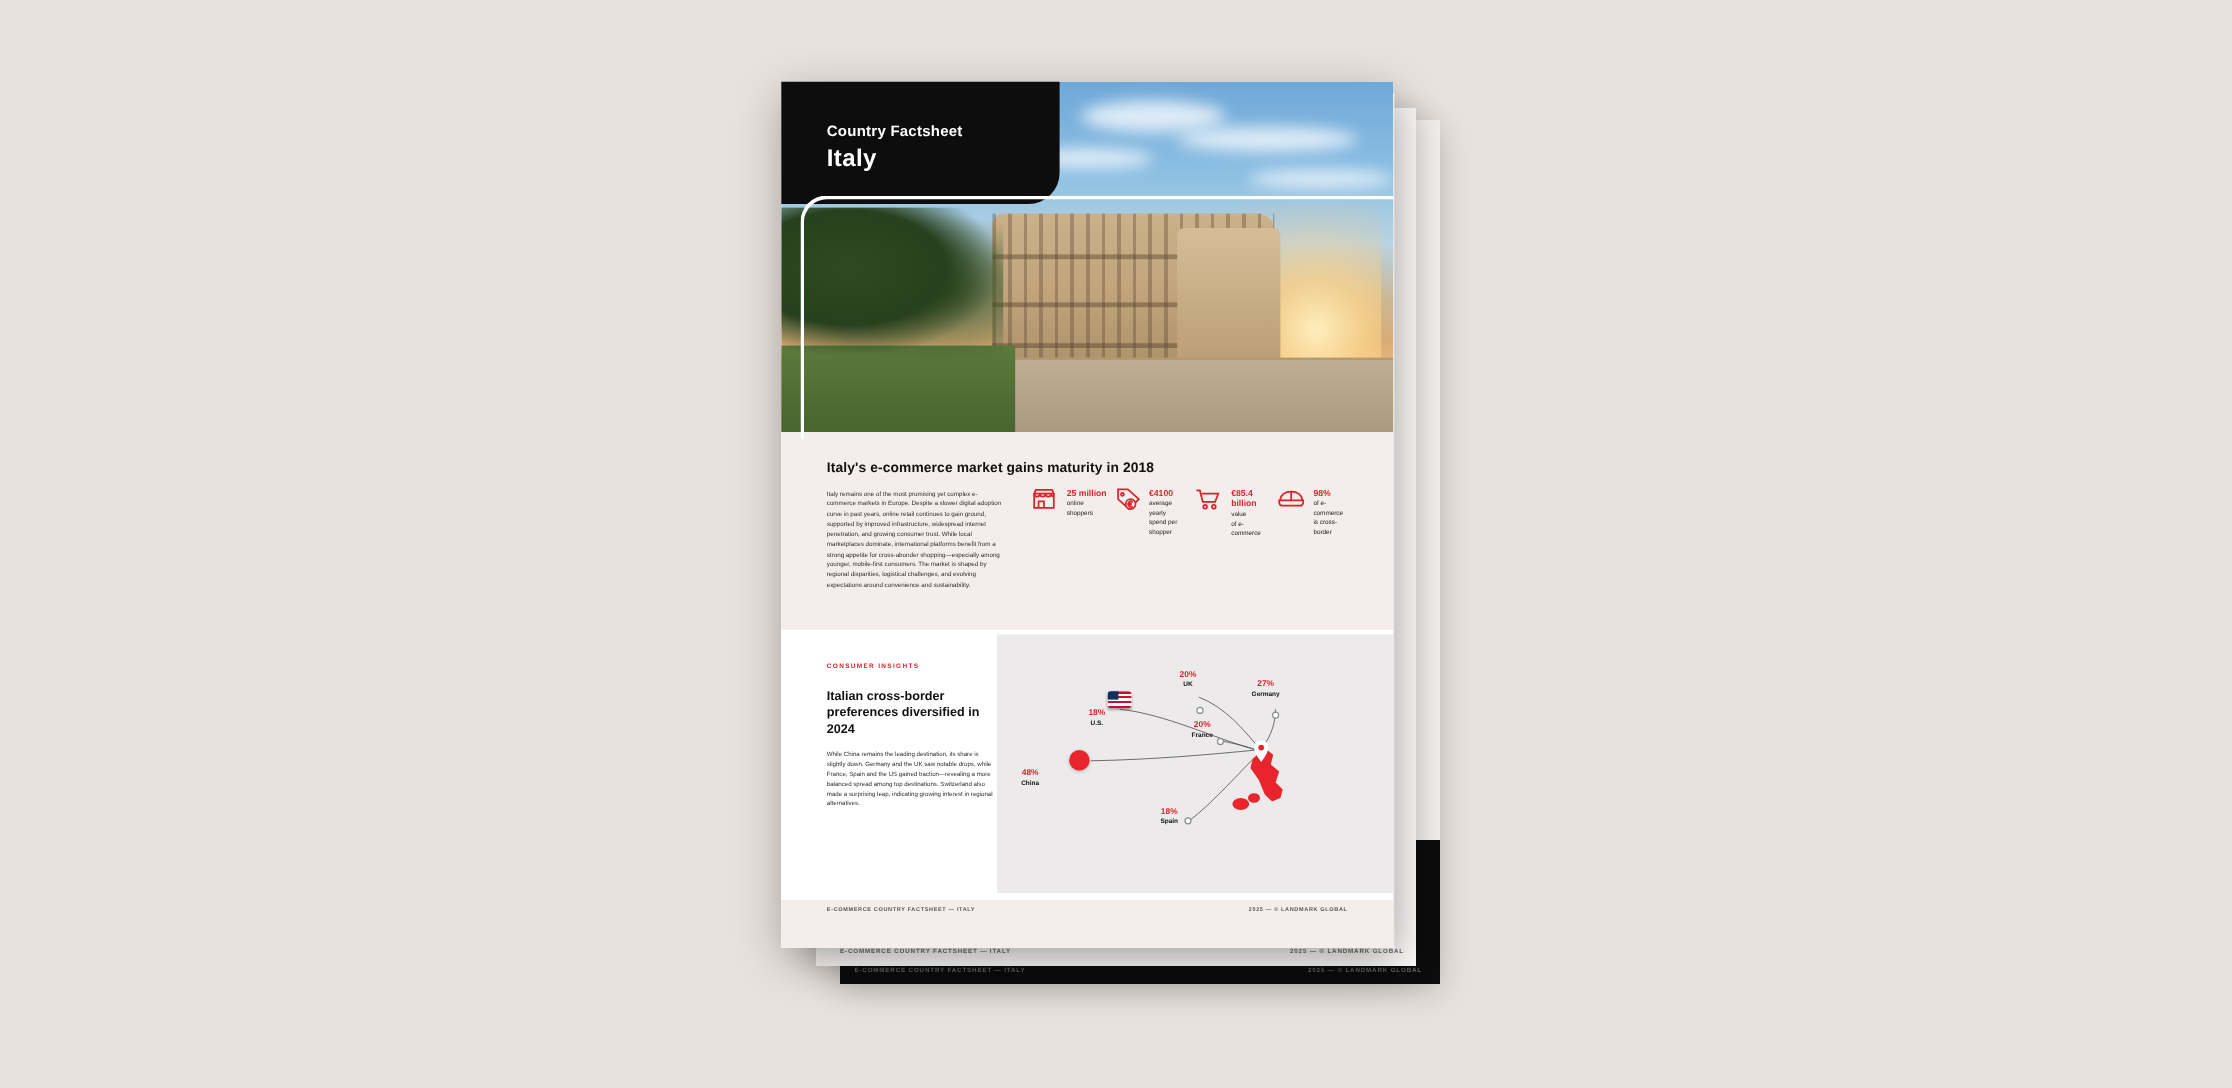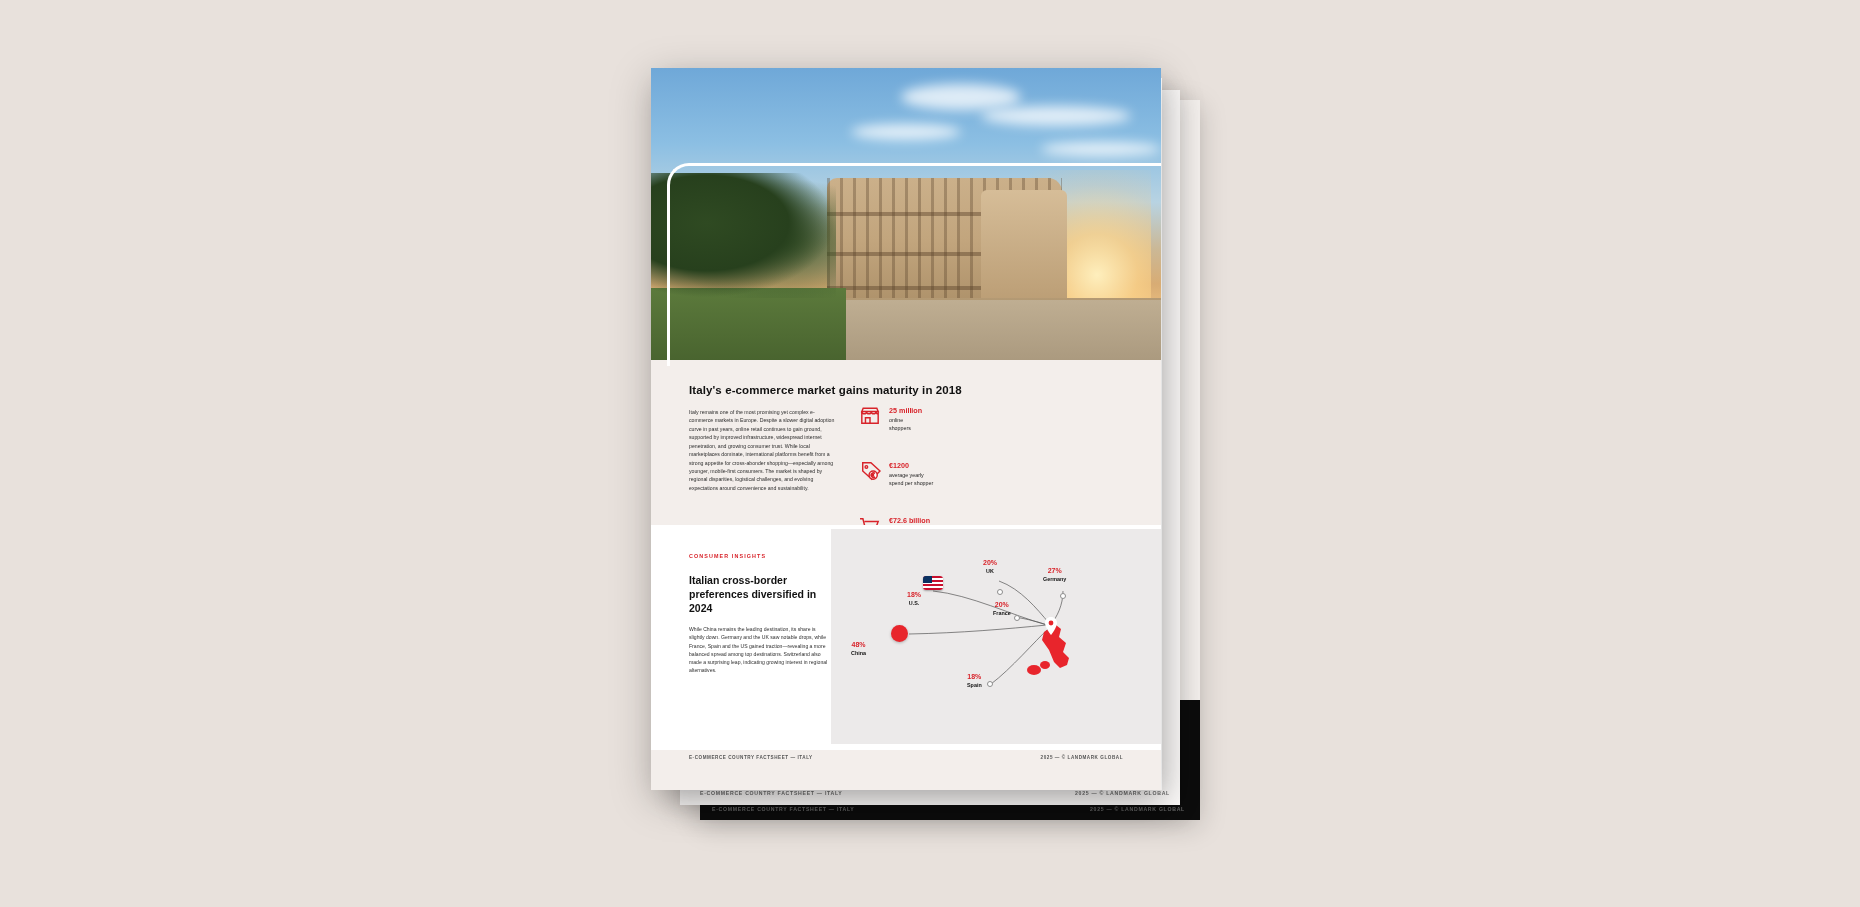--- a/index.html
+++ b/index.html
@@ -196,21 +196,21 @@
     font-size: 5.2px;
     line-height: 1.62;
     color: #2e2e2e;
   }
 
   .stats {
     position:absolute;
     left: 208px; top: 46px;
     width: 270px;
     display: grid;
-    grid-template-columns: 1fr;
+    grid-template-columns: 1fr 1fr 1fr 1fr;
     grid-row-gap: 28px;
     grid-column-gap: 4px;
   }
   .stat { display: flex; gap: 8px; align-items: flex-start; }
   .stat-ico {
     width: 22px; height: 20px;
     flex: 0 0 22px;
     color: #d8232a;
   }
   .stat-val {
@@ -378,20 +378,24 @@
       <div class="colosseum col-right" style="left:330px; top:122px; width:86px; height:126px;"></div>
 
       <div class="ground"></div>
       <div class="path"></div>
       <div class="grass"></div>
       <div class="trees"></div>
     </div>
 
     <div class="photo-frame"></div>
 
+    <div class="title-card">
+      <div class="title-kicker">Country Factsheet</div>
+      <div class="title-main">Italy</div>
+    </div>
 
     <div class="overview">
       <div class="ov-title">Italy's e-commerce market gains maturity in 2018</div>
       <div class="ov-body">Italy remains one of the most promising yet complex e-commerce markets in Europe. Despite a slower digital adoption curve in past years, online retail continues to gain ground, supported by improved infrastructure, widespread internet penetration, and growing consumer trust. While local marketplaces dominate, international platforms benefit from a strong appetite for cross-abonder shopping—especially among younger, mobile-first consumers. The market is shaped by regional disparities, logistical challenges, and evolving expectations around convenience and sustainability.</div>
 
       <div class="stats">
 
         <div class="stat">
           <div class="stat-ico">
             <svg viewBox="0 0 24 22" width="22" height="20" fill="none" stroke="#d8232a" stroke-width="1.6">
@@ -411,36 +415,36 @@
         <div class="stat">
           <div class="stat-ico">
             <svg viewBox="0 0 24 22" width="22" height="20" fill="none" stroke="#d8232a" stroke-width="1.6">
               <path d="M13 2H4v9l10 9 9-9-10-9z"></path>
               <circle cx="8" cy="6.5" r="1.4"></circle>
               <circle cx="15.5" cy="15.5" r="4.5" fill="#fff"></circle>
               <path d="M17.6 13.6a2.6 2.6 0 1 0 0 3.9M13.4 14.8h3.2M13.4 16.2h3.2"></path>
             </svg>
           </div>
           <div>
-            <div class="stat-val">€1200</div>
+            <div class="stat-val">€4100</div>
             <div class="stat-l1">average yearly</div>
             <div class="stat-l2">spend per shopper</div>
           </div>
         </div>
 
         <div class="stat">
           <div class="stat-ico">
             <svg viewBox="0 0 24 22" width="22" height="20" fill="none" stroke="#d8232a" stroke-width="1.6">
               <path d="M1 3h3.2l2.6 10.5h11.4L21 6H6"></path>
               <circle cx="9" cy="18" r="1.7"></circle>
               <circle cx="17" cy="18" r="1.7"></circle>
             </svg>
           </div>
           <div>
-            <div class="stat-val">€72.6 billion</div>
+            <div class="stat-val">€85.4 billion</div>
             <div class="stat-l1">value</div>
             <div class="stat-l2">of e-commerce</div>
           </div>
         </div>
 
         <div class="stat">
           <div class="stat-ico">
             <svg viewBox="0 0 24 22" width="22" height="20" fill="none" stroke="#d8232a" stroke-width="1.6">
               <path d="M2 12c0-5 4.5-8 10-8s10 3 10 8"></path>
               <path d="M1 12h22v2a3 3 0 0 1-3 3H4a3 3 0 0 1-3-3v-2z"></path>

